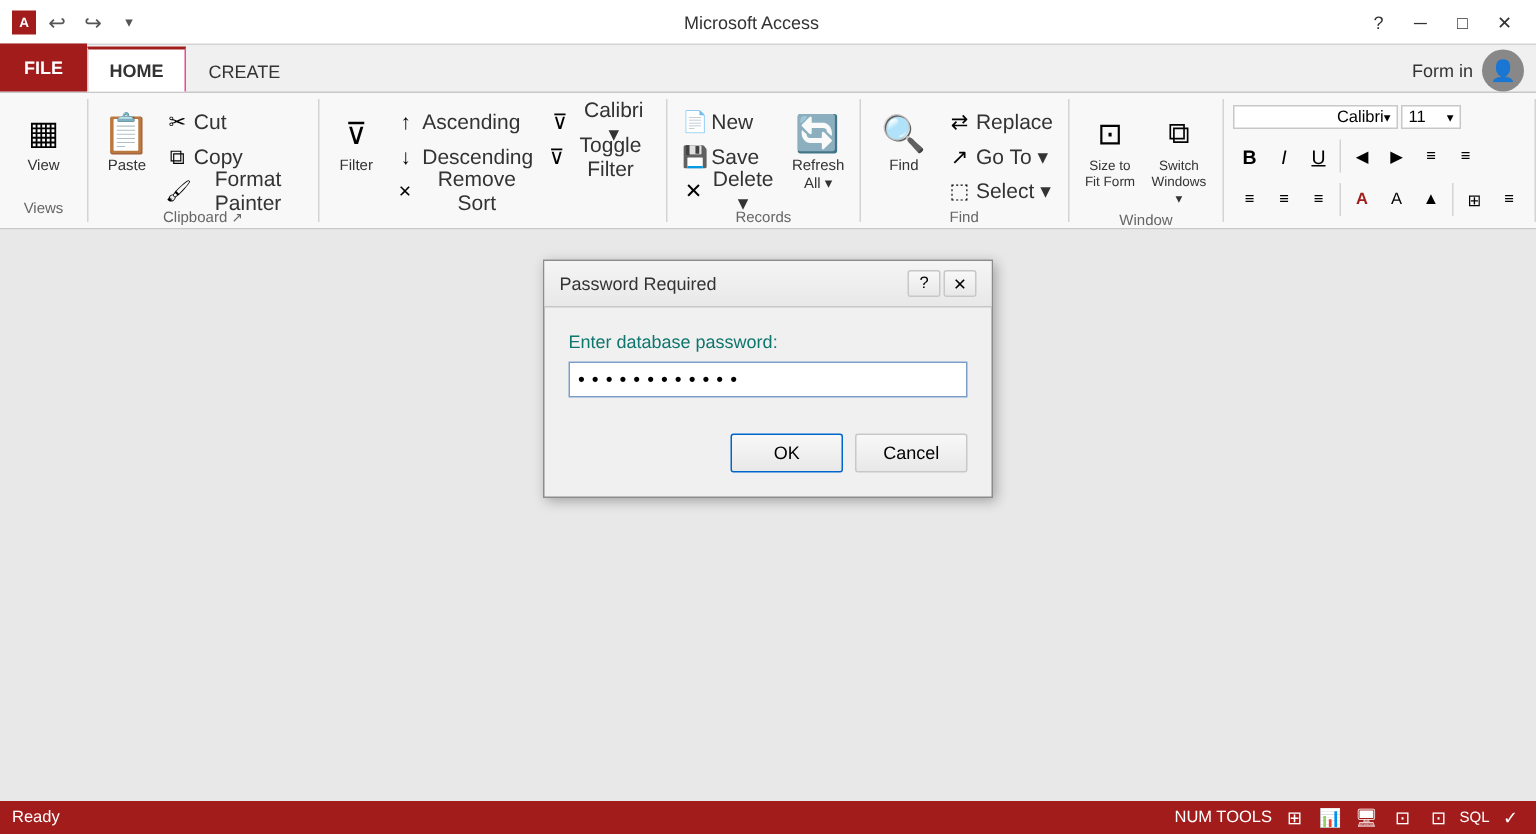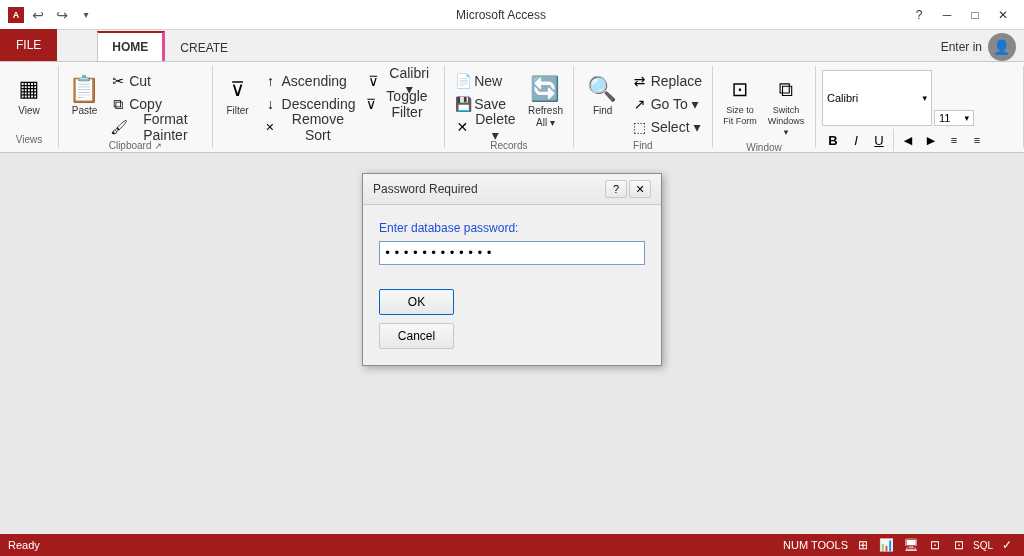--- a/index.html
+++ b/index.html
@@ -16,23 +16,23 @@
     }
     .title-bar-left { display: flex; align-items: center; gap: 4px; }
     .title-bar-center { flex: 1; text-align: center; font-size: 12px; color: #333; }
     .title-bar-right { display: flex; align-items: center; gap: 2px; }
     .access-icon { width: 16px; height: 16px; background: #a31c1c; display: flex; align-items: center; justify-content: center; color: white; font-size: 9px; font-weight: bold; }
     .qs-btn { width: 20px; height: 20px; display: flex; align-items: center; justify-content: center; border: none; background: transparent; cursor: pointer; color: #555; font-size: 14px; }
     .win-btn { width: 26px; height: 20px; display: flex; align-items: center; justify-content: center; border: none; background: transparent; cursor: pointer; font-size: 12px; color: #333; }
 
     
     .ribbon-tabs { display: flex; align-items: flex-end; height: 32px; border-bottom: 1px solid #c8c8c8; padding-left: 0; }
-    .tab-file { background: #a31c1c; color: white; padding: 16px 16px; height: 32px; display: flex; align-items: center; font-size: 12px; font-weight: normal; cursor: pointer; }
+    .tab-file { background: #a31c1c; color: white; padding: 16px 16px; height: 32px; display: flex; align-items: center; font-size: 12px; font-weight: bold; cursor: pointer; }
     .tab-item { padding: 0 14px; height: 28px; display: flex; align-items: center; font-size: 12px; cursor: pointer; color: #333; border-top: 1px solid transparent; border-left: 1px solid transparent; border-right: 1px solid transparent; }
-    .tab-item.active { background: #fff; border-top: 2px solid #a31c1c; border-left: 1px solid #c8c8c8; border-right: 3px solid #ec4899; height: 30px; margin-top: 2px; font-weight: 600; margin-left: 40px; }
+    .tab-item.active { background: #fff; border-top: 2px solid #a31c1c; border-left: 1px solid #c8c8c8; border-right: 1px solid #ec4899; height: 30px; margin-top: 2px; font-weight: 600; }
     .signin-area { margin-left: auto; display: flex; align-items: center; padding-right: 8px; gap: 6px; }
     .signin-text { font-size: 12px; color: #333; cursor: pointer; }
     .user-avatar { width: 28px; height: 28px; background: #888; border-radius: 50%; display: flex; align-items: center; justify-content: center; color: white; font-size: 14px; }
 
     
     .ribbon-content { display: flex; height: 90px; padding: 4px 0; background: #f8f8f8; }
     .ribbon-group { display: flex; flex-direction: column; border-right: 1px solid #d4d4d4; padding: 0 6px; }
     .ribbon-group-inner { display: flex; flex: 1; align-items: flex-start; padding-top: 4px; gap: 2px; }
     .ribbon-group-label { font-size: 10px; color: #666; text-align: center; padding: 2px 0; height: 16px; }
 
@@ -63,23 +63,23 @@
     .status-icon { width: 18px; height: 18px; display: flex; align-items: center; justify-content: center; font-size: 12px; cursor: pointer; }
 
     
     .dialog-overlay { position: absolute; top: 0; left: 0; right: 0; bottom: 0; display: flex; align-items: flex-start; justify-content: center; padding-top: 20px; }
     .dialog { background: #f0f0f0; border: 1px solid #8c8c8c; box-shadow: 2px 2px 8px rgba(0,0,0,0.3); width: 300px; }
     .dialog-titlebar { background: linear-gradient(to bottom, #f5f5f5, #e8e8e8); border-bottom: 1px solid #c8c8c8; padding: 6px 10px; display: flex; align-items: center; gap: 25px; }
     .dialog-title { flex: 1; font-size: 12px; color: #333; font-weight: 500; }
     .dialog-title-icons { display: flex; gap: 2px; }
     .dialog-btn-small { width: 22px; height: 18px; display: flex; align-items: center; justify-content: center; border: 1px solid #c8c8c8; background: linear-gradient(to bottom, #f8f8f8, #e8e8e8); cursor: pointer; font-size: 11px; border-radius: 2px; }
     .dialog-body { padding: 16px; }
-    .dialog-label { font-size: 12px; color: #1d4ed8; margin-bottom: 6px; }
+    .dialog-label { font-size: 12px; color: #0f766e; margin-bottom: 6px; }
     .dialog-input { width: 100%; height: 24px; border: 1px solid #7a9cc7; background: white; padding: 0 4px; font-size: 12px; outline: none; font-family: monospace; letter-spacing: 2px; }
-    .dialog-footer { display: flex; justify-content: flex-end; gap: 8px; padding: 8px 16px 16px; flex-direction: column; }
+    .dialog-footer { display: flex; justify-content: flex-end; gap: 8px; padding: 8px 16px 16px; }
     .dialog-ok { width: 75px; height: 26px; background: linear-gradient(to bottom, #f8f8f8, #e8e8e8); border: 1px solid #0066cc; cursor: pointer; font-size: 12px; border-radius: 2px; }
     .dialog-cancel { width: 75px; height: 26px; background: linear-gradient(to bottom, #f8f8f8, #e8e8e8); border: 1px solid #c8c8c8; cursor: pointer; font-size: 12px; border-radius: 2px; }
 
     .ribbon-area { border-bottom: 1px solid #c8c8c8; }
   </style>
 </head>
 <body>
 
 <div class="title-bar">
   <div class="title-bar-left">
@@ -100,21 +100,21 @@
     <button class="win-btn close">✕</button>
   </div>
 </div>
 
 <div class="ribbon-area">
   <div class="ribbon-tabs">
     <div class="tab-file">FILE</div>
     <div class="tab-item active">HOME</div>
     <div class="tab-item">CREATE</div>
     <div class="signin-area">
-      <span class="signin-text">Enter in</span>
+      <span class="signin-text">Form in</span>
       <div class="user-avatar">👤</div>
     </div>
   </div>
 
   <div class="ribbon-content">
 
     <div class="ribbon-group">
       <div class="ribbon-group-inner">
         <div class="rb-large">
           <div class="rb-large-icon">▦</div>
@@ -241,24 +241,24 @@
         </div>
       </div>
       <div class="ribbon-group-label">Window</div>
     </div>
 
     <div class="ribbon-group text-format-group">
       <div class="ribbon-group-inner" style="flex-wrap:wrap; align-items:flex-start; gap:1px; padding-top:4px;">
 
         <div style="display:flex; gap:2px; width:100%;">
           <div style="display:flex; align-items:center; border:1px solid #c8c8c8; background:white; padding:1px 4px; width:110px; cursor:pointer;">
-            <span style="font-size:11px;flex:1;">Calibri</span>
+            <span style="font-size:11px;flex:1;text-align:right;">Calibri</span>
             <span style="font-size:9px;">▾</span>
           </div>
-          <div style="display:flex; align-items:center; border:1px solid #c8c8c8; background:white; padding:1px 4px; width:40px; cursor:pointer;margin-top:40px;">
+          <div style="display:flex; align-items:center; border:1px solid #c8c8c8; background:white; padding:1px 4px; width:40px; cursor:pointer;">
             <span style="font-size:11px;flex:1;">11</span>
             <span style="font-size:9px;">▾</span>
           </div>
         </div>
 
         <div style="display:flex; gap:1px; margin-top:2px;">
           <div class="rb-icon-btn" style="font-weight:bold;">B</div>
           <div class="rb-icon-btn" style="font-style:italic;">I</div>
           <div class="rb-icon-btn" style="text-decoration:underline;">U</div>
           <div style="width:1px; background:#d4d4d4; margin:0 2px;"></div>

